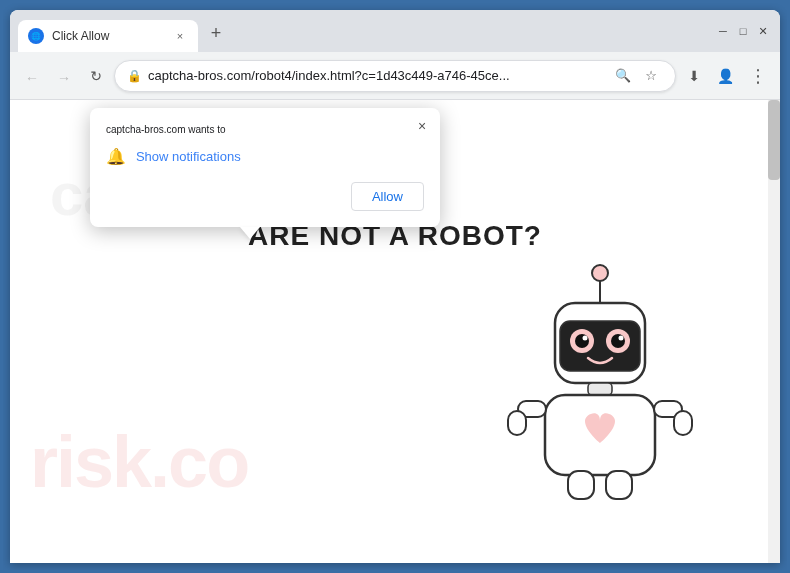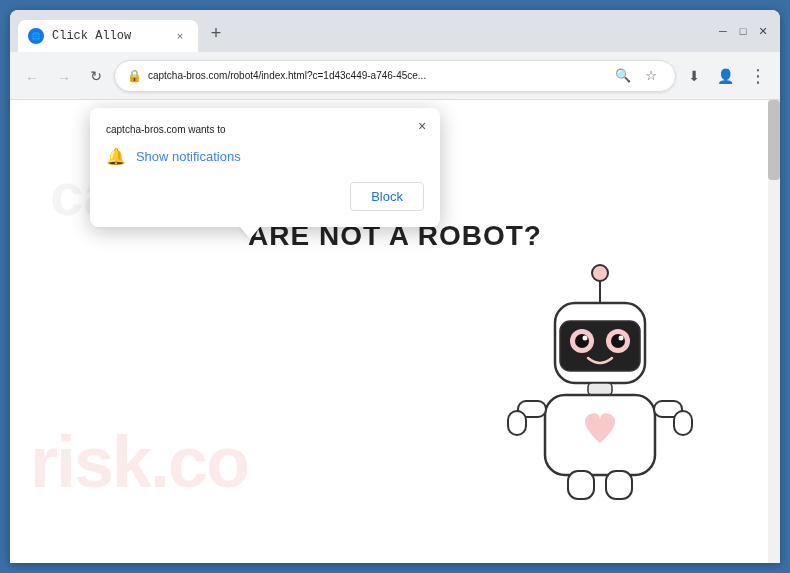--- a/index.html
+++ b/index.html
@@ -76,21 +76,20 @@
       color: #fff;
       flex-shrink: 0;
     }
     .tab-title {
       font-size: 12px;
       color: #333;
       flex: 1;
       white-space: nowrap;
       overflow: hidden;
       text-overflow: ellipsis;
-      font-family: Liberation Mono, monospace;
     }
     .tab-close {
       width: 16px;
       height: 16px;
       display: flex;
       align-items: center;
       justify-content: center;
       border-radius: 50%;
       font-size: 11px;
       color: #666;
@@ -141,21 +140,21 @@
       padding: 0 12px;
       gap: 6px;
       border: 1px solid #dadce0;
       box-shadow: 0 1px 3px rgba(0,0,0,0.1);
     }
     .url-lock {
       font-size: 12px;
       color: #555;
     }
     .url-text {
-      font-size: 10px;
+      font-size: 13px;
       color: #202124;
       flex: 1;
       white-space: nowrap;
       overflow: hidden;
       text-overflow: ellipsis;
     }
     .url-icons {
       display: flex;
       gap: 4px;
     }
@@ -442,19 +441,19 @@
     </div>
 
     <div class="permission-dialog">
       <div class="dialog-close">×</div>
       <div class="dialog-title">captcha-bros.com wants to</div>
       <div class="dialog-permission-row">
         <span class="bell-icon">🔔</span>
         <span class="permission-text">Show notifications</span>
       </div>
       <div class="dialog-buttons">
-        <button class="dialog-btn allow">Block</button>
+        <button class="dialog-btn allow">Allow</button>
       </div>
       <div class="dialog-tail"></div>
     </div>
 
   </div>
 </div>
 
 </body></html>

